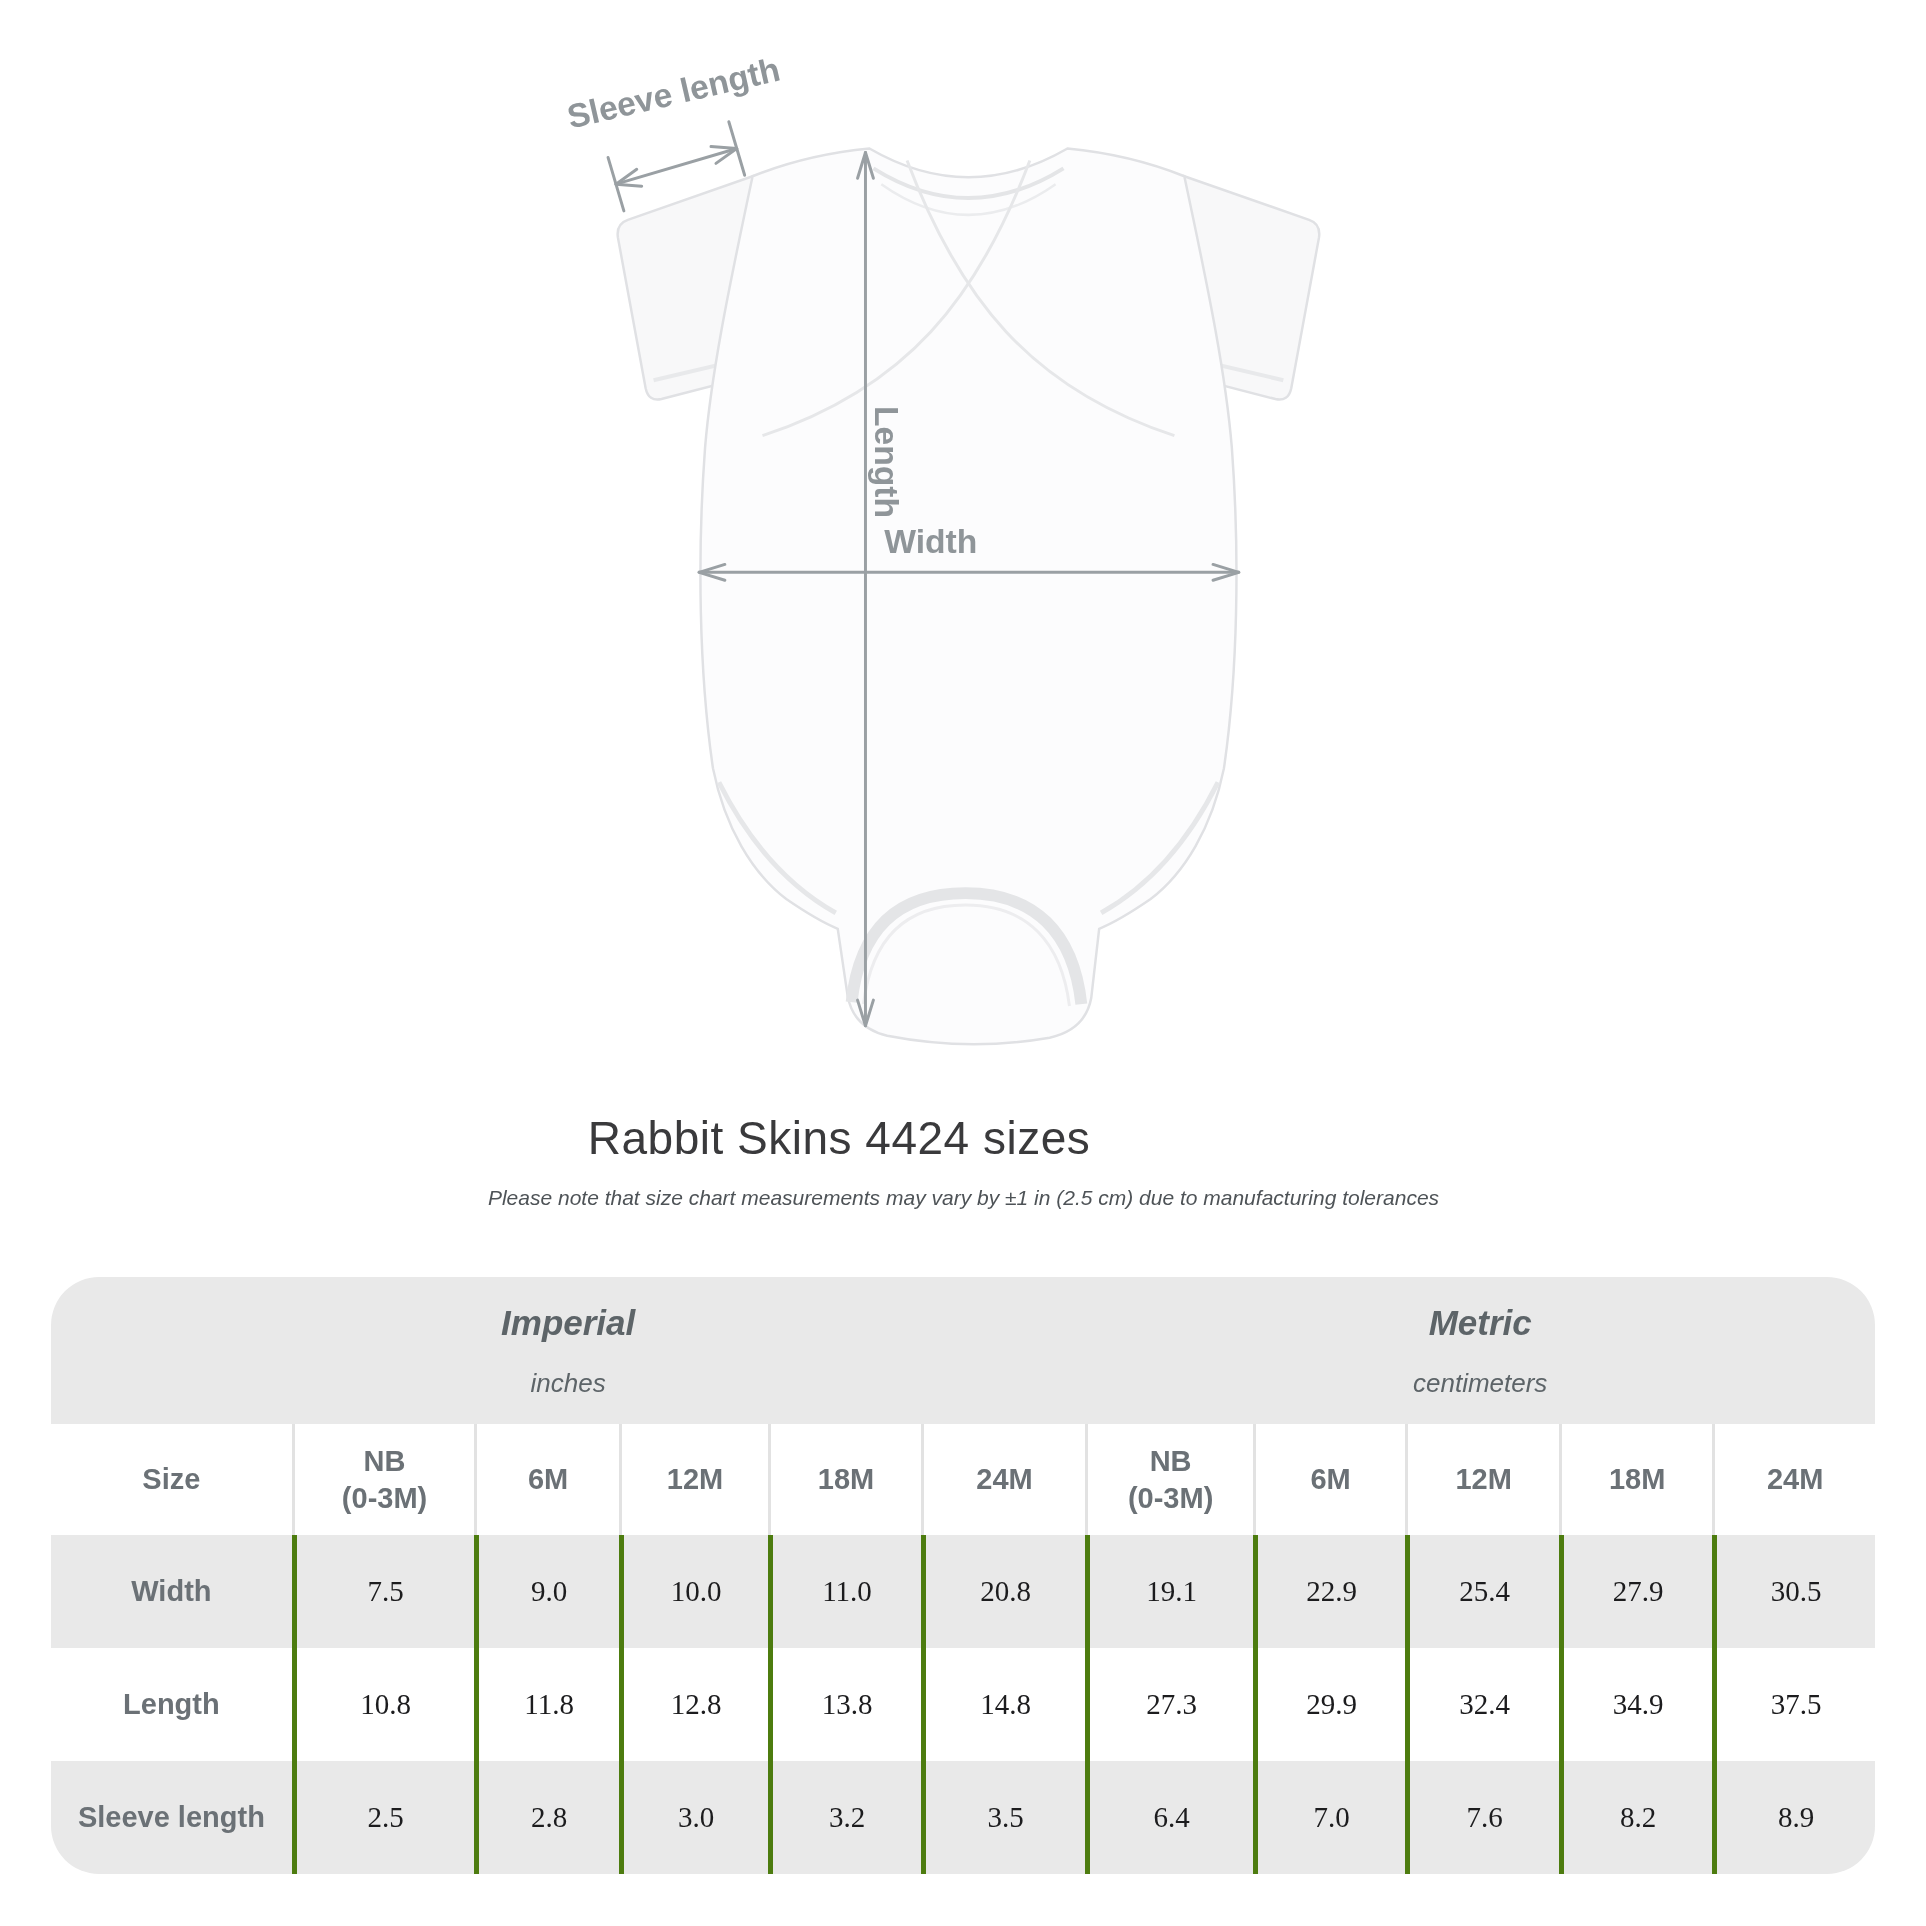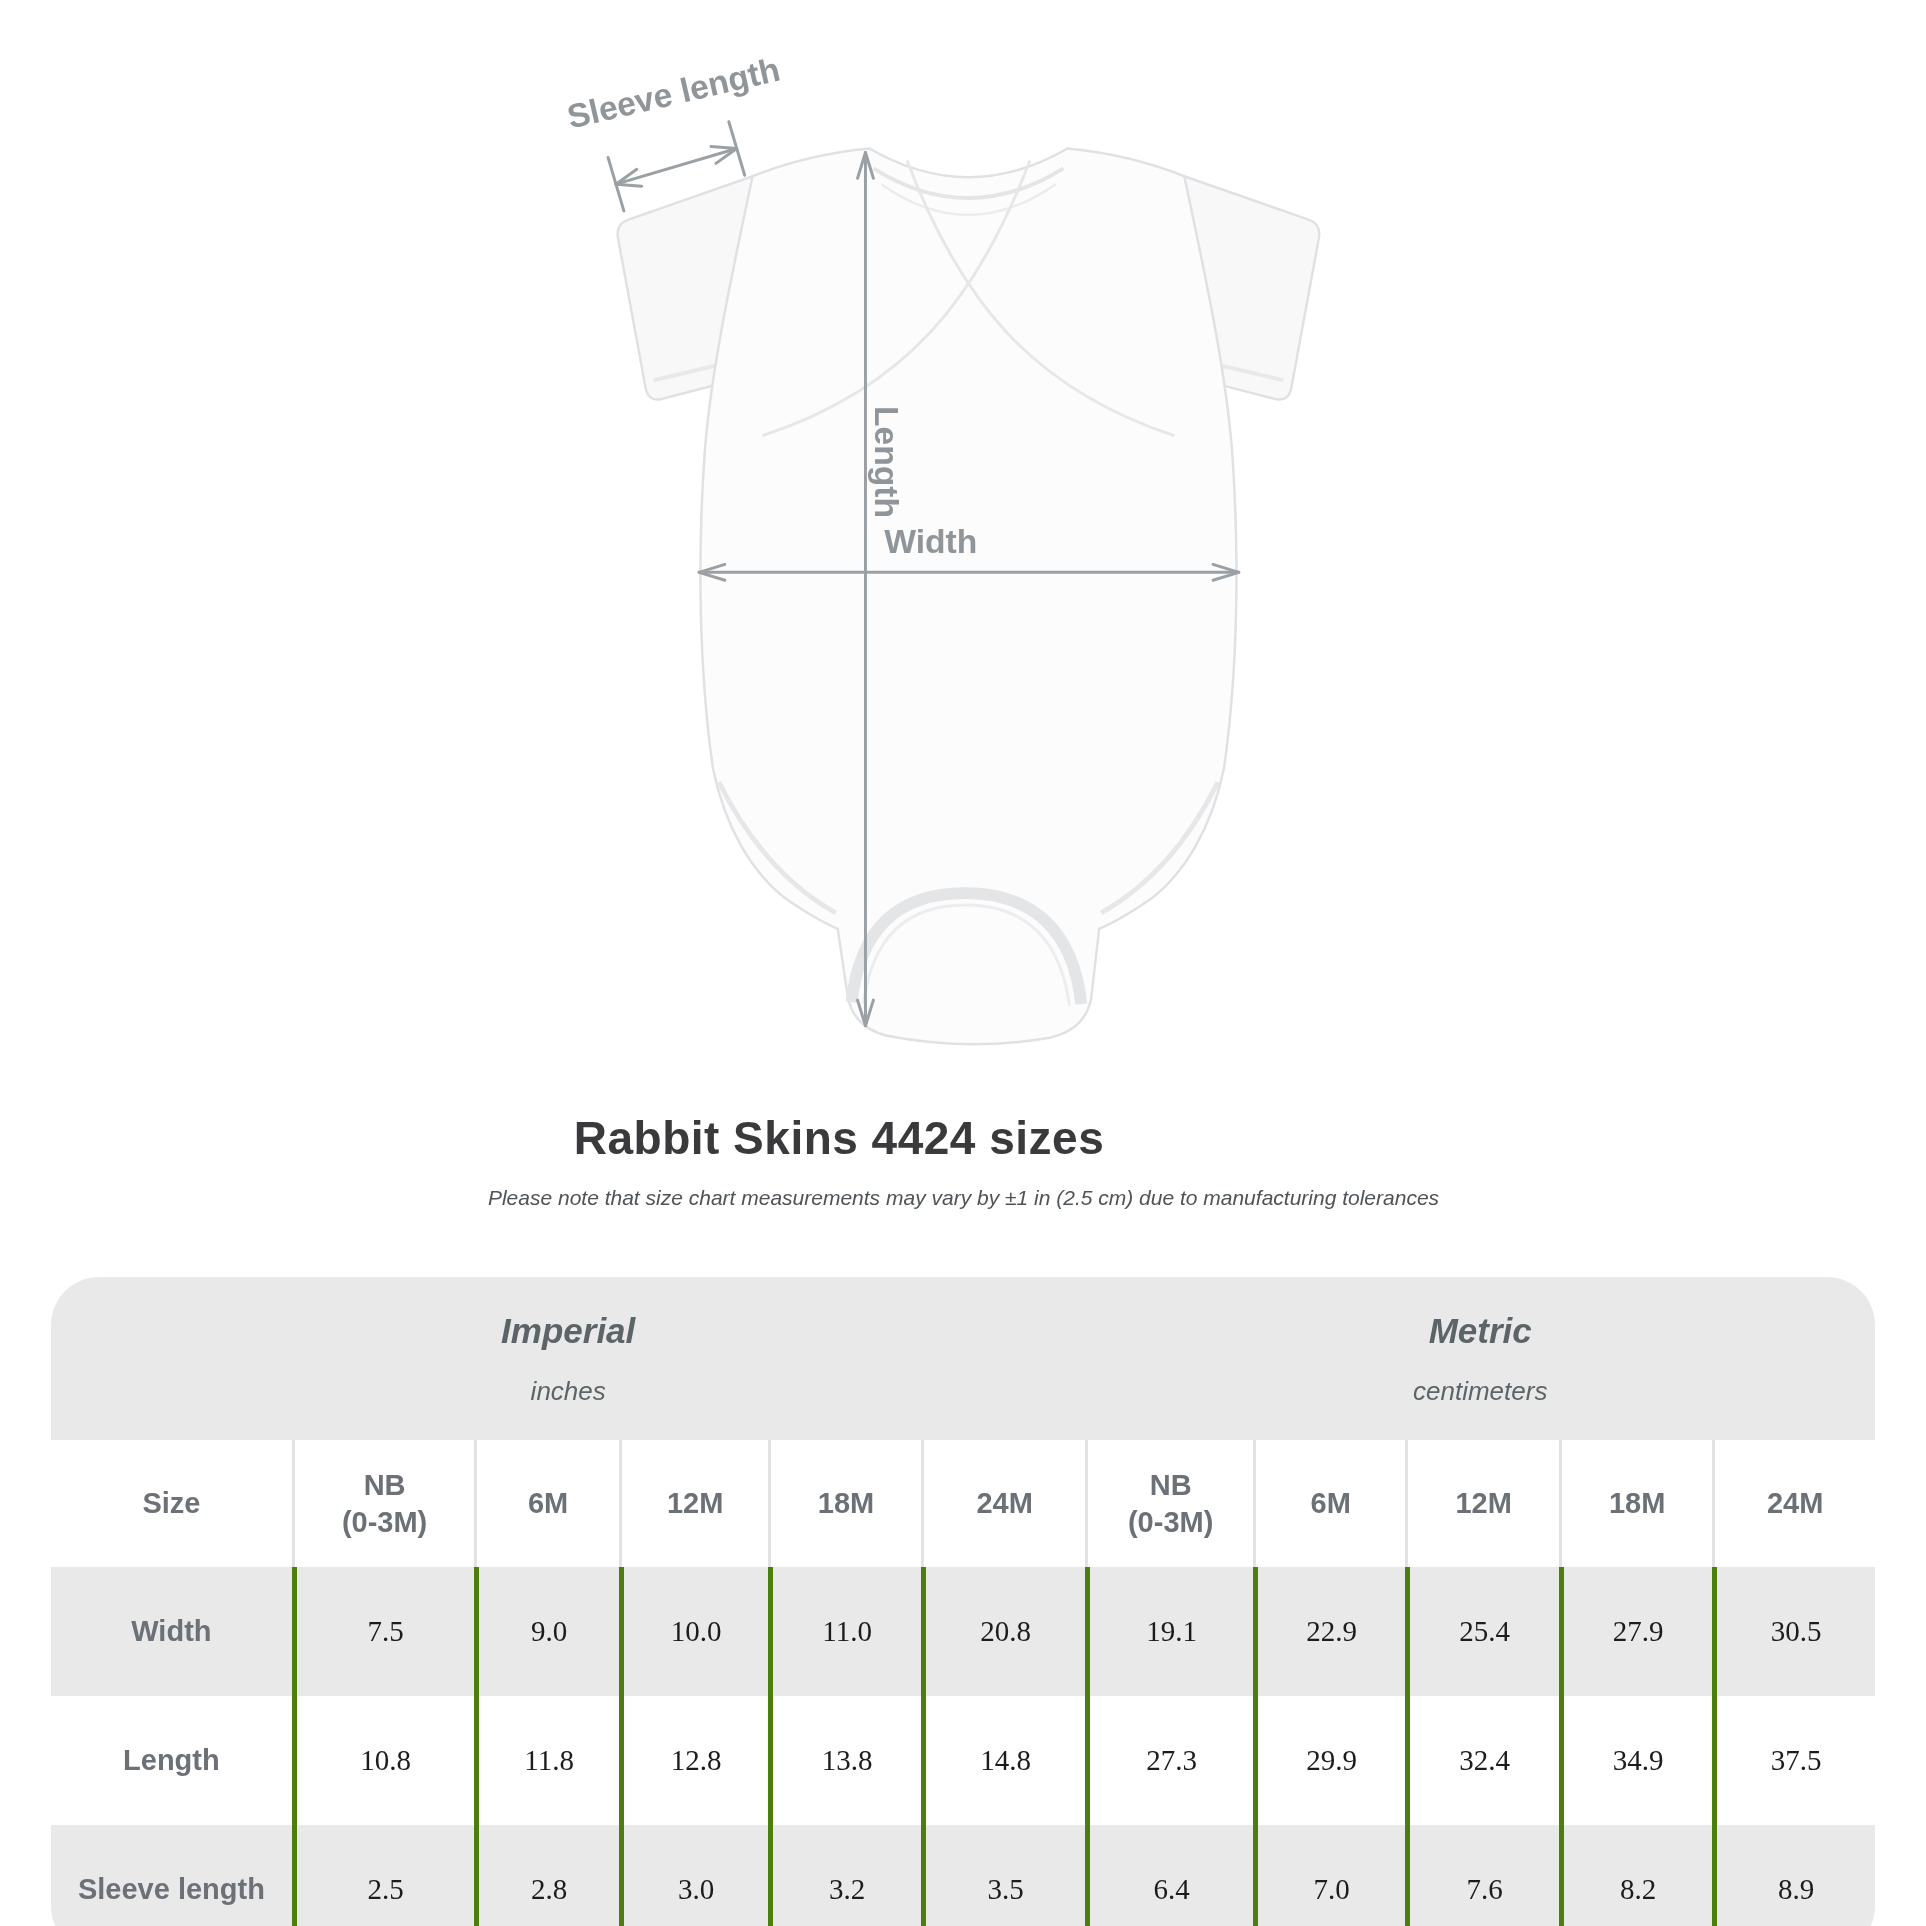--- a/index.html
+++ b/index.html
@@ -9,34 +9,34 @@
     position:relative;overflow:hidden;
   }
   #canvas{position:absolute;inset:0;width:1927px;height:1927px;background:#fff;}
 
   
   #art{position:absolute;left:0;top:0;width:1927px;height:1109px;}
 
   
   .title{
     position:absolute;left:0;top:1111px;width:1678px;text-align:center;
-    font-size:46px;font-weight:700;color:#3a3a3c;letter-spacing:0.5px;
+    font-size:46px;font-weight:400;color:#3a3a3c;letter-spacing:0.5px;
   }
   .subtitle{
     position:absolute;left:0;top:1186px;width:1927px;text-align:center;
     font-size:21px;font-style:italic;color:#4e5357;
   }
 
   
   .size-table{
     position:absolute;left:51px;top:1277px;width:1824px;
     border-collapse:separate;border-spacing:0;table-layout:fixed;
   }
   .size-table td,.size-table th{
-    text-align:center;vertical-align:middle;padding:8px;
+    text-align:center;vertical-align:middle;padding:0;
   }
   tr.band td{height:147px;background:#e9e9e9;}
   tr.band td:first-child{border-top-left-radius:48px;}
   tr.band td:last-child{border-top-right-radius:48px;}
   .gname{font-size:35px;font-weight:700;font-style:italic;color:#5d6468;}
   .gunit{font-size:26px;font-style:italic;color:#5d6468;margin-top:25px;}
 
   tr.cols th{height:111px;background:#ffffff;font-weight:700;font-size:29px;color:#6b7176;line-height:1.25;}
   tr.cols th + th{border-left:3px solid #e2e2e2;}
   .h2:empty{display:none;}

